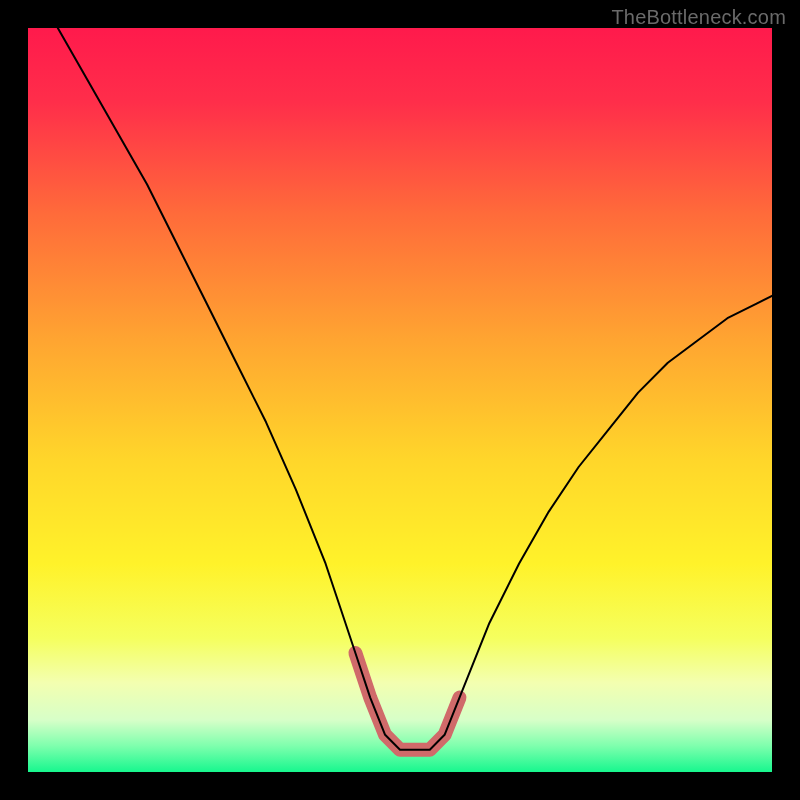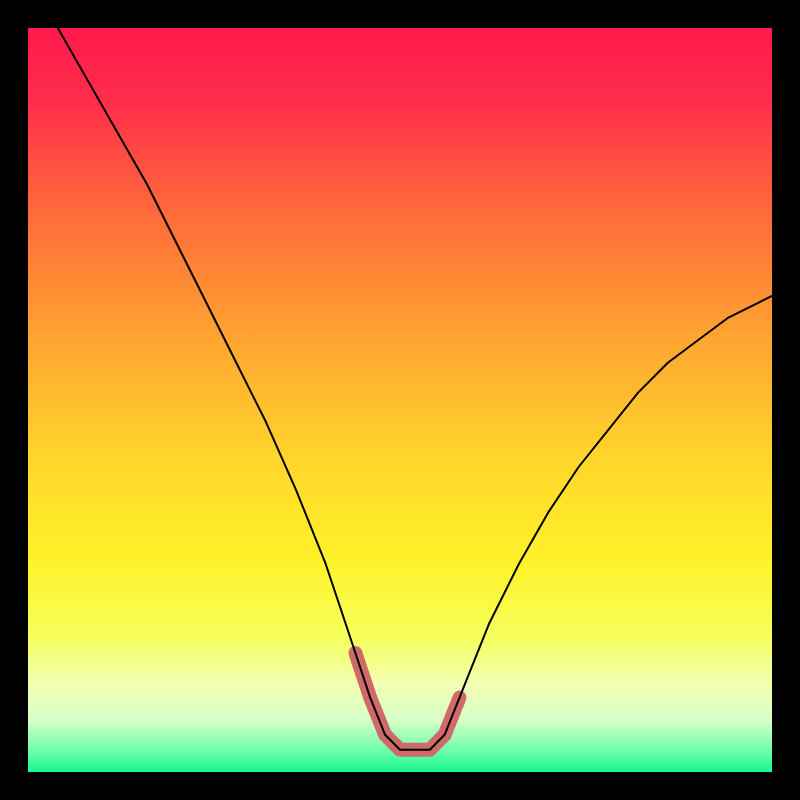--- a/index.html
+++ b/index.html
@@ -65,13 +65,14 @@
       </defs>
       <rect x="0" y="0" width="744" height="744" fill="url(#bg)"></rect>
     </svg>
 
     <svg class="curves" viewBox="0 0 744 744" preserveAspectRatio="none">
       <path id="trough-path" fill="none" stroke-linecap="round" stroke-linejoin="round" d="M327.4 625.0 L342.2 669.6 L357.1 706.8 L372.0 721.7 L386.9 721.7 L401.8 721.7 L416.6 706.8 L431.5 669.6" stroke="#d06a6a" stroke-width="14"></path>
       <path id="curve-path" fill="none" stroke-linecap="round" stroke-linejoin="round" d="M29.8 0.0 L59.5 52.1 L89.3 104.2 L119.0 156.2 L148.8 215.8 L178.6 275.3 L208.3 334.8 L238.1 394.3 L267.8 461.3 L297.6 535.7 L312.5 580.3 L327.4 625.0 L342.2 669.6 L357.1 706.8 L372.0 721.7 L386.9 721.7 L401.8 721.7 L416.6 706.8 L431.5 669.6 L461.3 595.2 L491.0 535.7 L520.8 483.6 L550.6 439.0 L580.3 401.8 L610.1 364.6 L639.8 334.8 L669.6 312.5 L699.4 290.2 L729.1 275.3 L744.0 267.8" stroke="#000000" stroke-width="2"></path>
     </svg>
   </div>
 
+  <div class="watermark">TheBottleneck.com</div>
 </div>
 
 </body></html>

